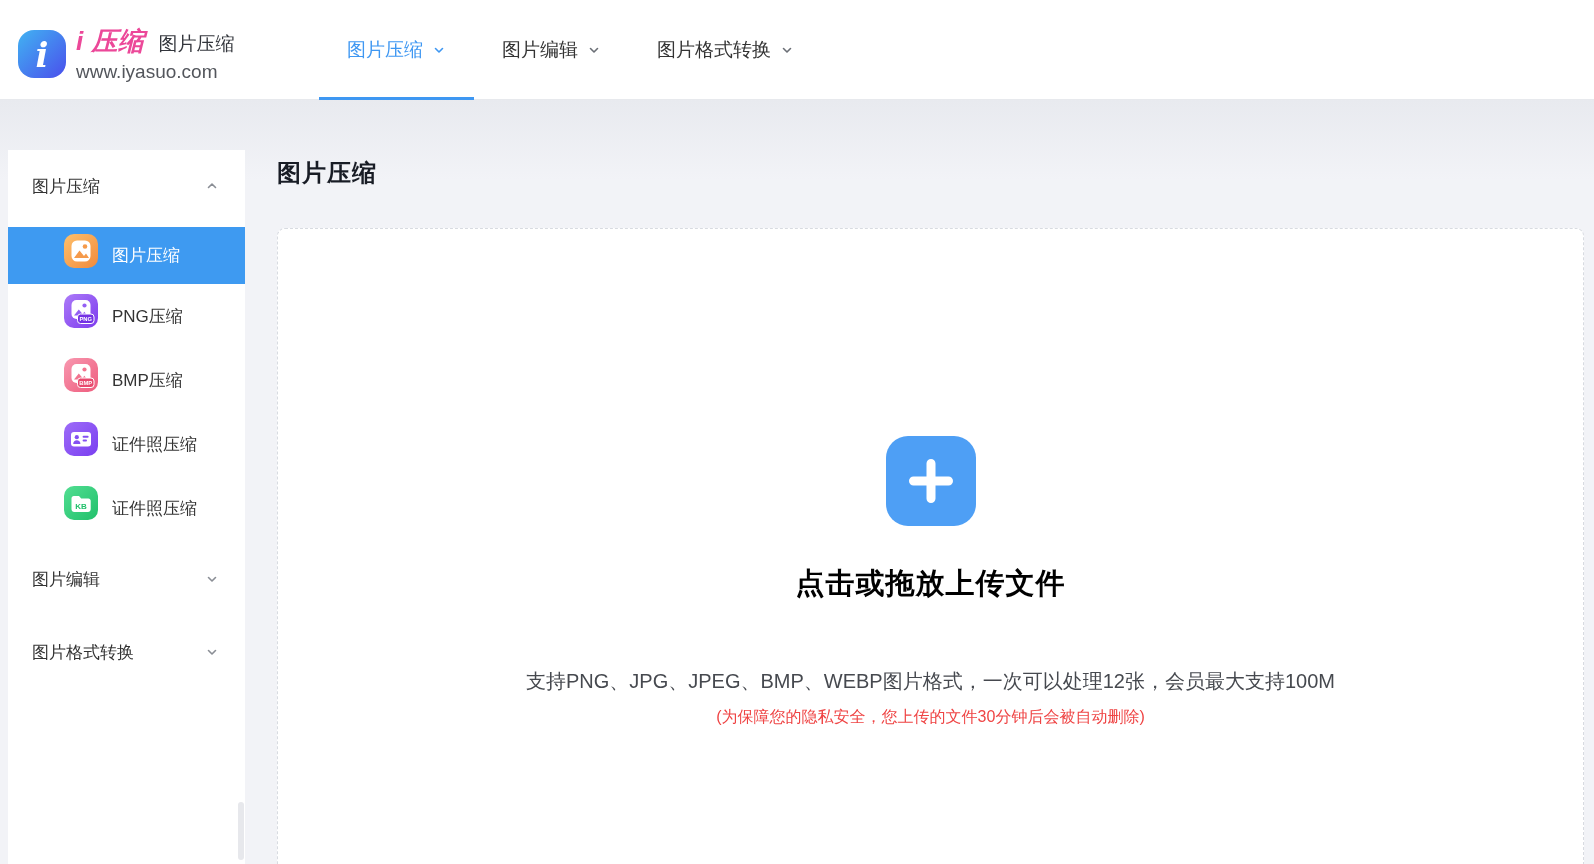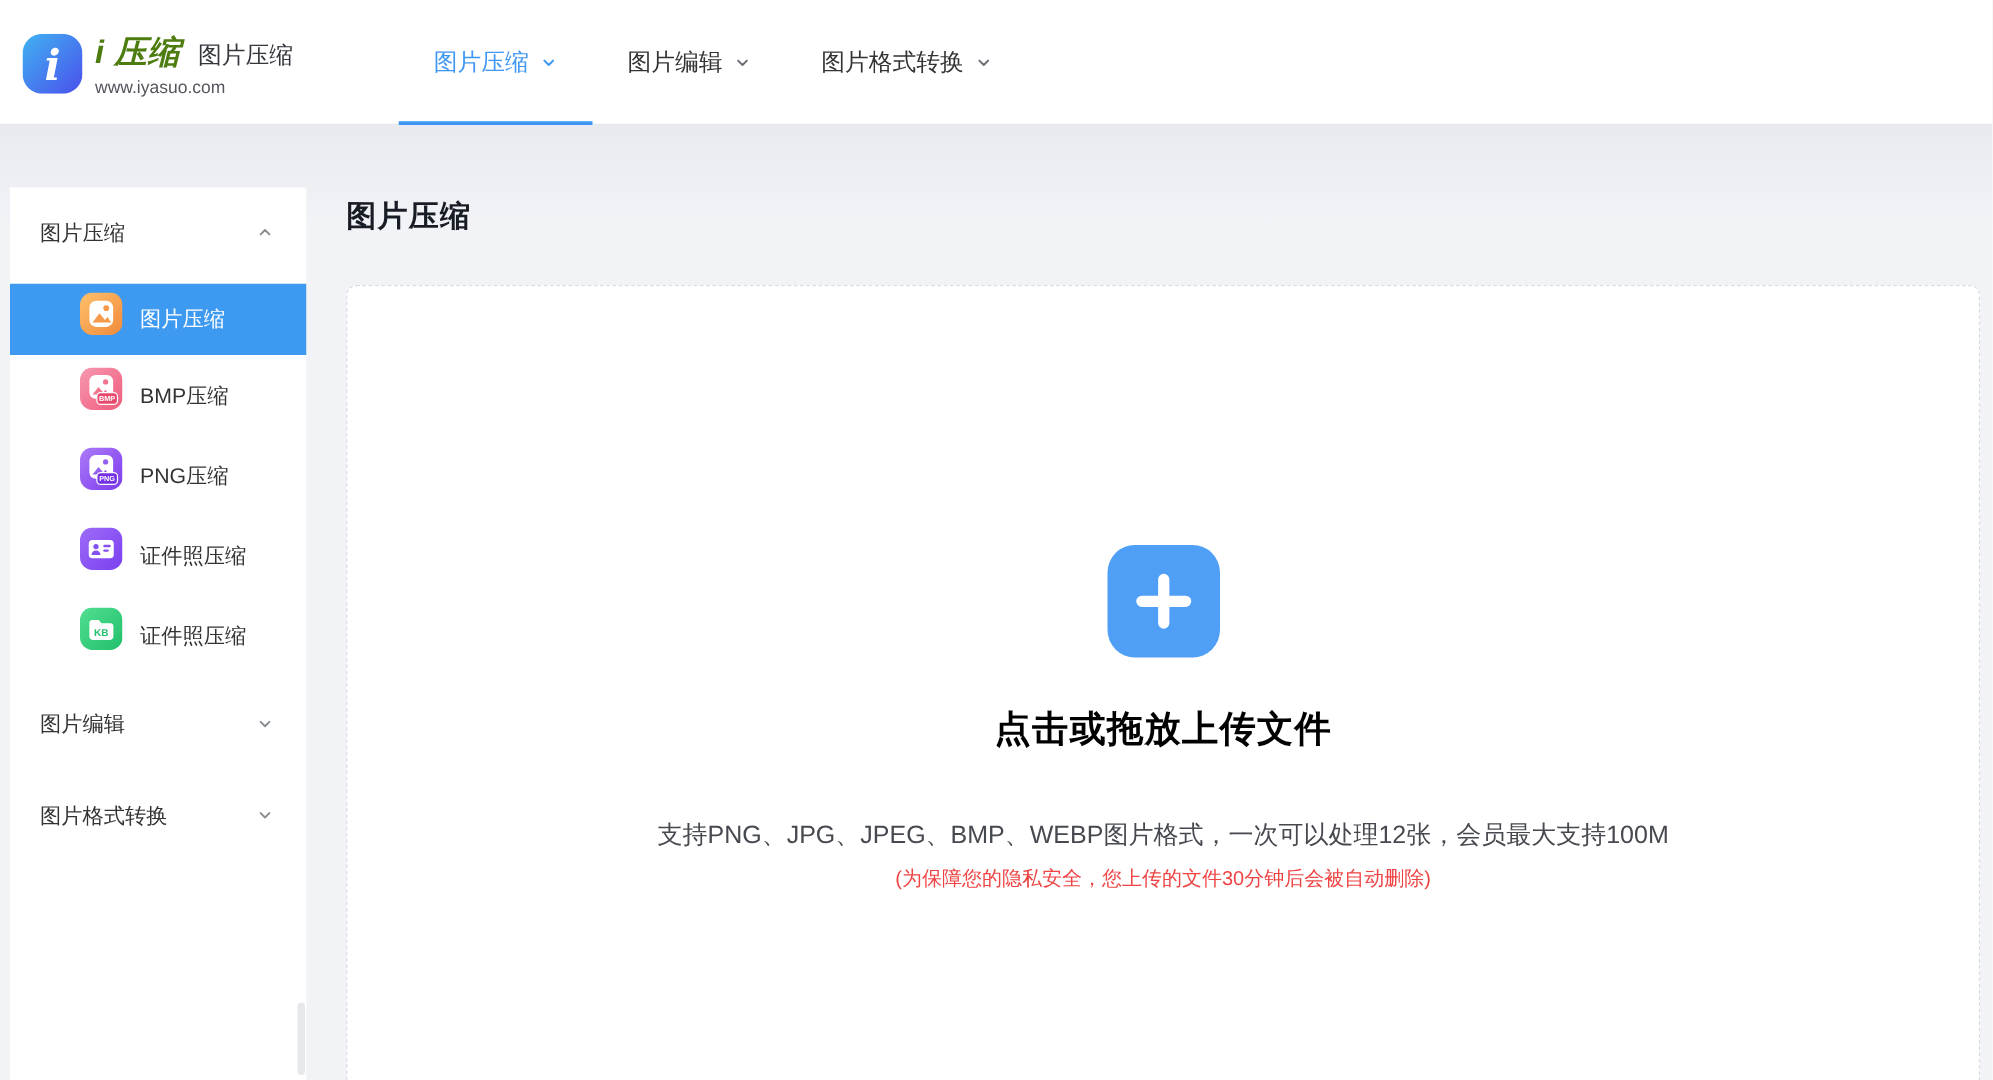--- a/index.html
+++ b/index.html
@@ -9,23 +9,23 @@
   .page-bg { position:absolute; left:0; top:100px; right:0; bottom:0;
              background:linear-gradient(180deg,#e8eaef 0px,#f2f3f7 80px); }
 
   
   .header { position:absolute; left:0; top:0; width:1594px; height:100px; background:#fff;
             border-bottom:1px solid #e7e9ed; z-index:5; }
   .brand { position:absolute; left:18px; top:24px; display:flex; align-items:center; cursor:pointer; }
   .brand-icon { width:48px; height:48px; display:block; }
   .brand-text { margin-left:10px; }
   .brand-row1 { display:flex; align-items:baseline; }
-  .brand-name { font-size:26px; font-weight:800; color:#4d7c0f; font-style:italic; letter-spacing:.5px; }
+  .brand-name { font-size:26px; font-weight:800; color:#ec4899; font-style:italic; letter-spacing:.5px; }
   .brand-sub { font-size:19px; color:#33363c; margin-left:14px; font-style:normal; }
-  .brand-url { font-size:14px; color:#53565c; margin-top:2px; }
+  .brand-url { font-size:19px; color:#53565c; margin-top:2px; }
 
   .nav { position:absolute; left:319px; top:0; height:100px; display:flex; }
   .nav-item { position:relative; height:100px; display:flex; align-items:center; gap:9px;
               padding:0 28px; font-size:19px; color:#333; cursor:pointer; }
   .nav-item.active { color:#3e97f2; }
   .nav-item .chev { display:flex; color:#6b6f76; }
   .nav-item.active .chev { color:#3e97f2; }
   .nav-indicator { position:absolute; left:0; right:0; bottom:0; height:3px; background:#3e97f2; }
 
   
@@ -47,21 +47,21 @@
 
   
   .main-title { position:absolute; left:277px; top:157px; font-size:24px; font-weight:700;
                 color:#181c25; letter-spacing:1px; }
   .upload-panel { position:absolute; left:277px; top:228px; width:1307px; height:680px;
                   background:#fff; border:1px dashed #d8dbe1; border-radius:8px;
                   display:flex; flex-direction:column; align-items:center; cursor:pointer; }
   .plus-btn { margin-top:207px; width:90px; height:90px; border-radius:22px; background:#4e9ff5;
               display:flex; align-items:center; justify-content:center; cursor:pointer; }
   .up-heading { margin-top:38px; font-size:29px; font-weight:800; color:#000000; letter-spacing:1px; }
-  .up-support { margin-top:50px; font-size:20px; color:#46494f; }
+  .up-support { margin-top:64px; font-size:20px; color:#46494f; }
   .up-privacy { margin-top:12px; font-size:16px; color:#ef4444; }
 
   svg { display:block; }
 </style>
 </head>
 <body>
 
 <div class="stage">
   <div class="page-bg"></div>
 
@@ -142,56 +142,56 @@
         </svg>
       </span>
       <span>图片压缩</span>
     </div>
 
 
     <div class="side-item">
       <span class="icn">
         <svg viewBox="0 0 34 34" width="34" height="34">
           <defs>
+              <linearGradient id="lgPng" x1="0" y1="0" x2="1" y2="1">
+                <stop offset="0" stop-color="#ac7bf8"></stop>
+                <stop offset="1" stop-color="#7d3bee"></stop>
+              </linearGradient>
+            </defs>
+          <rect width="34" height="34" rx="10" fill="url(#lgPng)"></rect>
+          <rect x="7.5" y="6" width="19" height="19" rx="5" fill="#fff"></rect>
+          <circle cx="20.5" cy="11.5" r="2.1" fill="#9460f4"></circle>
+          <path d="M10 21.5 L14.8 15.5 L18.6 20 L20.4 17.8 L23 21.5 Z" fill="#9460f4"></path>
+          <rect x="13.5" y="20" width="16.5" height="9.5" rx="3" fill="#7431e4" stroke="#fff" stroke-width="1"></rect>
+          <text x="21.7" y="27" text-anchor="middle" font-size="5.8" font-weight="bold" fill="#fff">PNG</text>
+        </svg>
+      </span>
+      <span>PNG压缩</span>
+    </div>
+
+    <div class="side-item">
+      <span class="icn">
+        <svg viewBox="0 0 34 34" width="34" height="34">
+          <defs>
               <linearGradient id="lgBmp" x1="0" y1="0" x2="1" y2="1">
                 <stop offset="0" stop-color="#f898b0"></stop>
                 <stop offset="1" stop-color="#ee5c7d"></stop>
               </linearGradient>
             </defs>
           <rect width="34" height="34" rx="10" fill="url(#lgBmp)"></rect>
           <rect x="7.5" y="6" width="19" height="19" rx="5" fill="#fff"></rect>
           <circle cx="20.5" cy="11.5" r="2.1" fill="#f2748f"></circle>
           <path d="M10 21.5 L14.8 15.5 L18.6 20 L20.4 17.8 L23 21.5 Z" fill="#f2748f"></path>
           <rect x="13.5" y="20" width="16.5" height="9.5" rx="3" fill="#e84a6e" stroke="#fff" stroke-width="1"></rect>
           <text x="21.7" y="27" text-anchor="middle" font-size="5.8" font-weight="bold" fill="#fff">BMP</text>
         </svg>
       </span>
       <span>BMP压缩</span>
     </div>
 
-    <div class="side-item">
-      <span class="icn">
-        <svg viewBox="0 0 34 34" width="34" height="34">
-          <defs>
-              <linearGradient id="lgPng" x1="0" y1="0" x2="1" y2="1">
-                <stop offset="0" stop-color="#ac7bf8"></stop>
-                <stop offset="1" stop-color="#7d3bee"></stop>
-              </linearGradient>
-            </defs>
-          <rect width="34" height="34" rx="10" fill="url(#lgPng)"></rect>
-          <rect x="7.5" y="6" width="19" height="19" rx="5" fill="#fff"></rect>
-          <circle cx="20.5" cy="11.5" r="2.1" fill="#9460f4"></circle>
-          <path d="M10 21.5 L14.8 15.5 L18.6 20 L20.4 17.8 L23 21.5 Z" fill="#9460f4"></path>
-          <rect x="13.5" y="20" width="16.5" height="9.5" rx="3" fill="#7431e4" stroke="#fff" stroke-width="1"></rect>
-          <text x="21.7" y="27" text-anchor="middle" font-size="5.8" font-weight="bold" fill="#fff">PNG</text>
-        </svg>
-      </span>
-      <span>PNG压缩</span>
-    </div>
-
 
     <div class="side-item">
       <span class="icn">
         <svg viewBox="0 0 34 34" width="34" height="34">
           <defs>
               <linearGradient id="lgId" x1="0" y1="0" x2="1" y2="1">
                 <stop offset="0" stop-color="#9d6cf8"></stop>
                 <stop offset="1" stop-color="#7a3ff0"></stop>
               </linearGradient>
             </defs>

